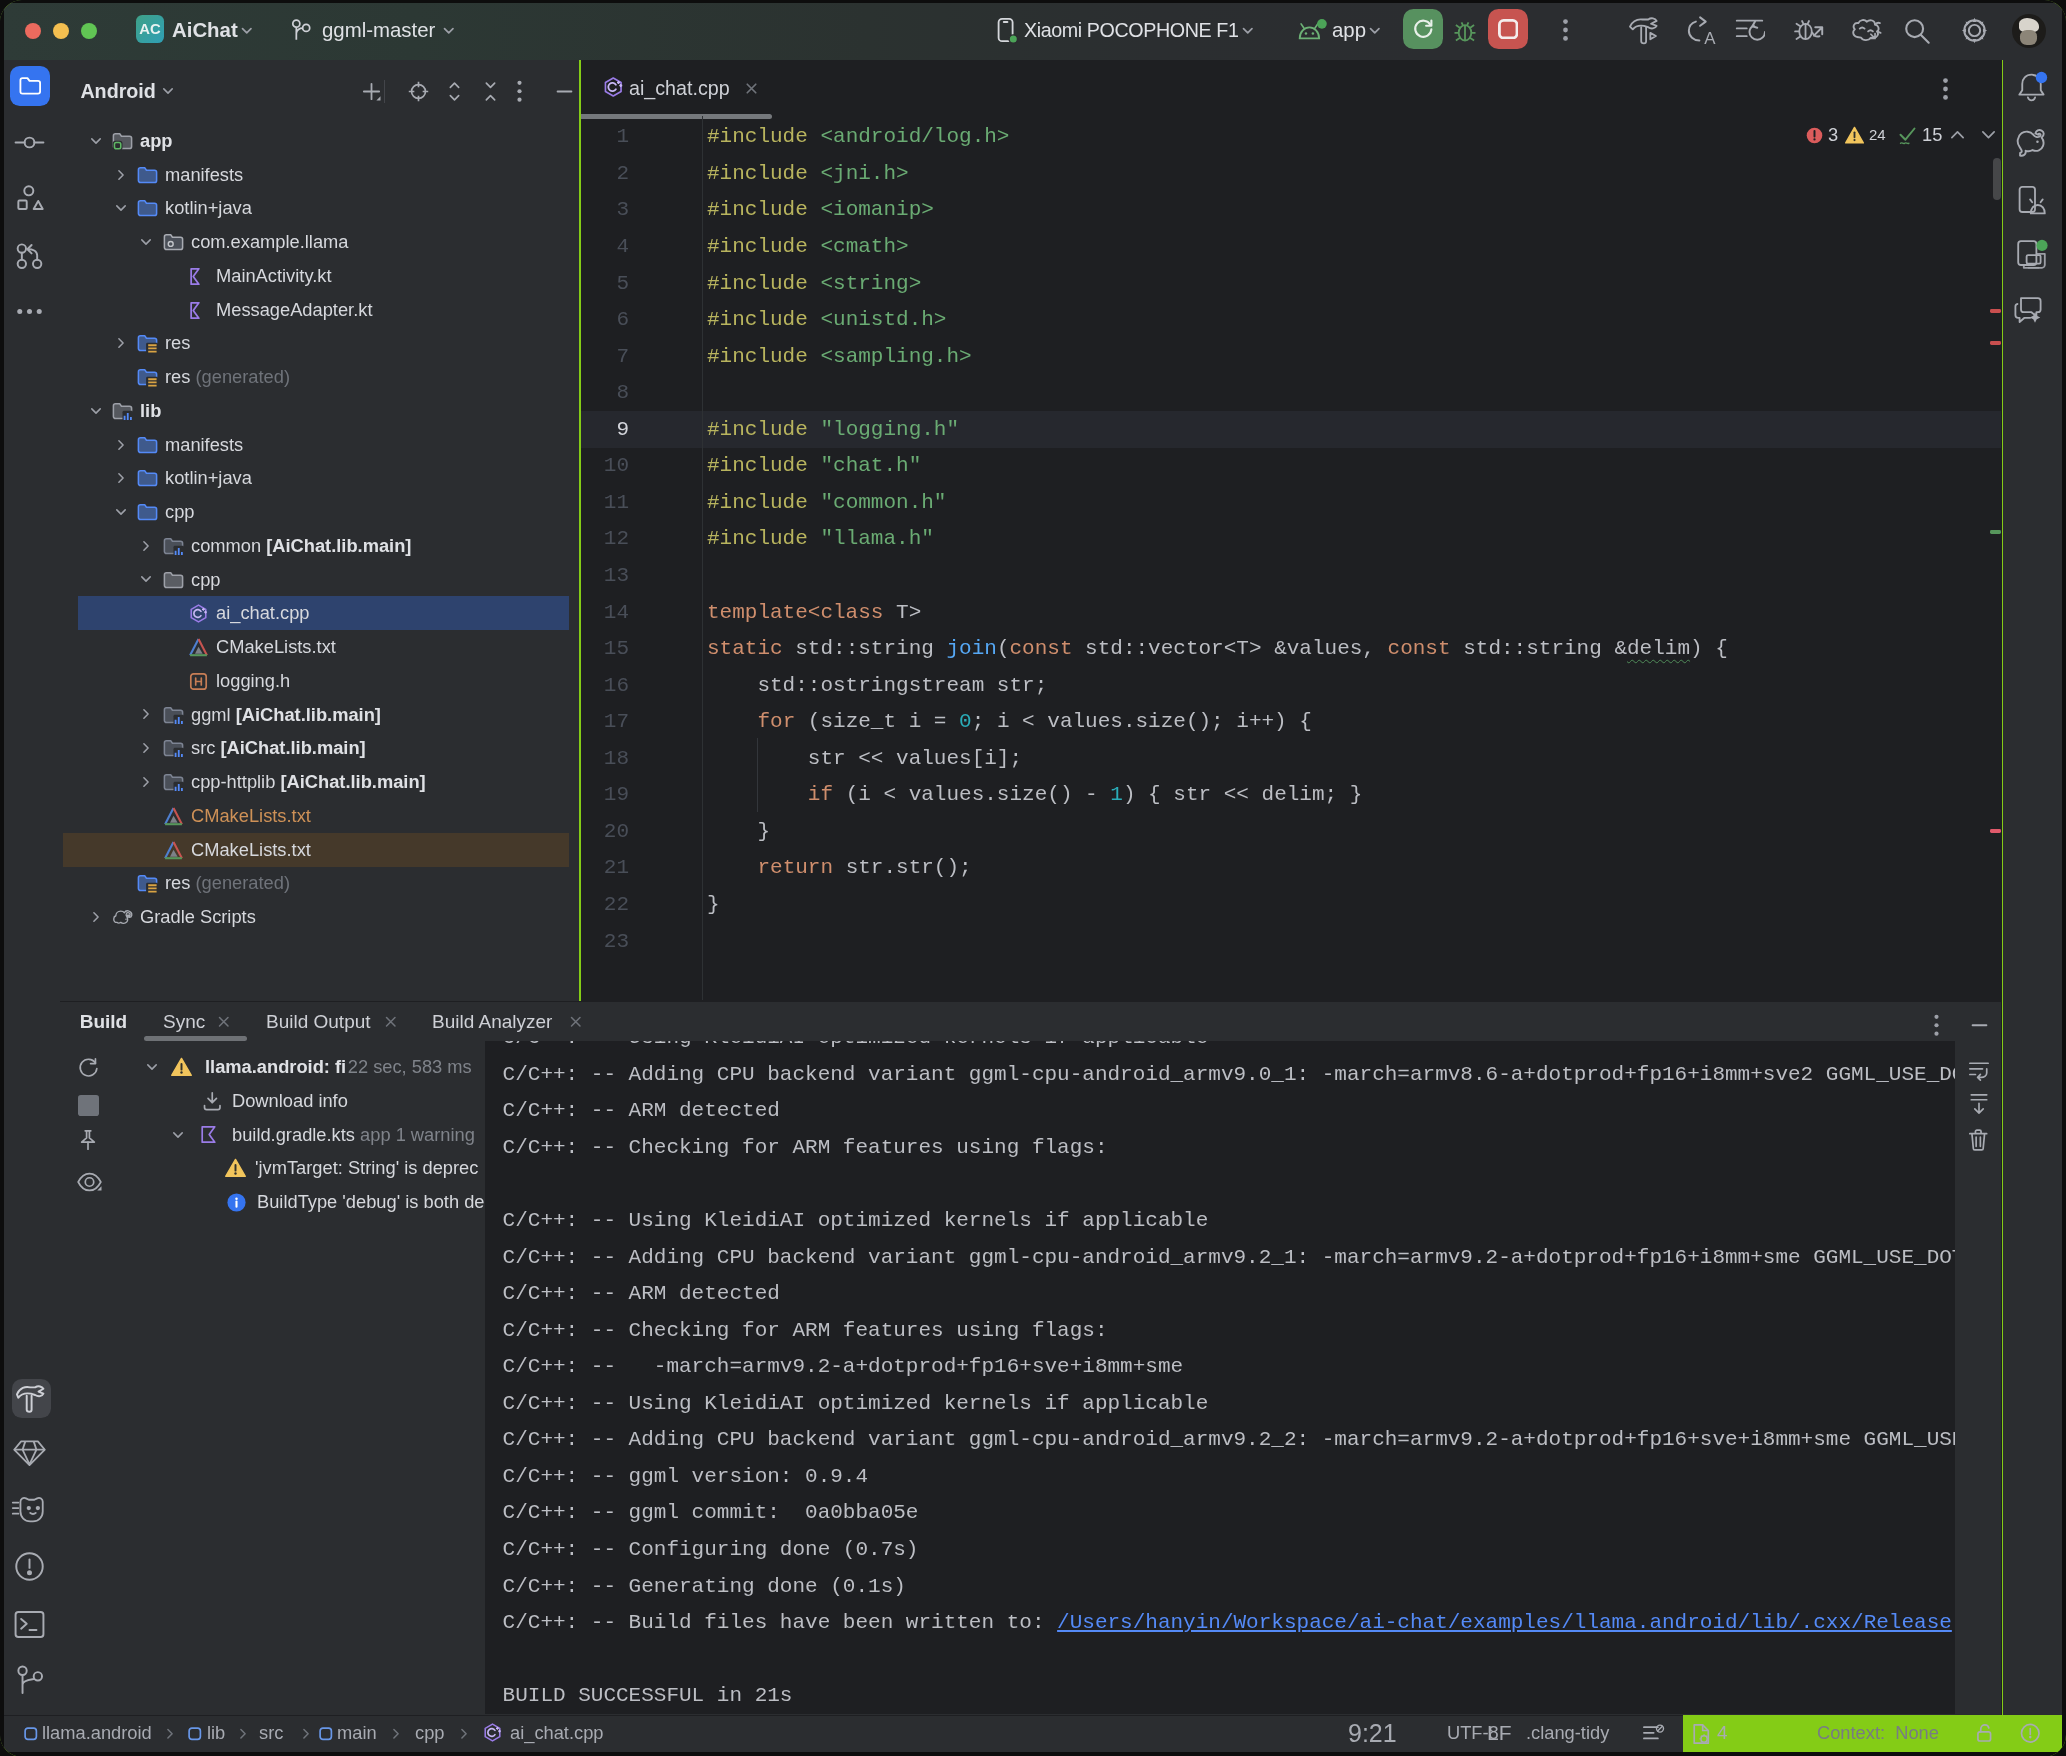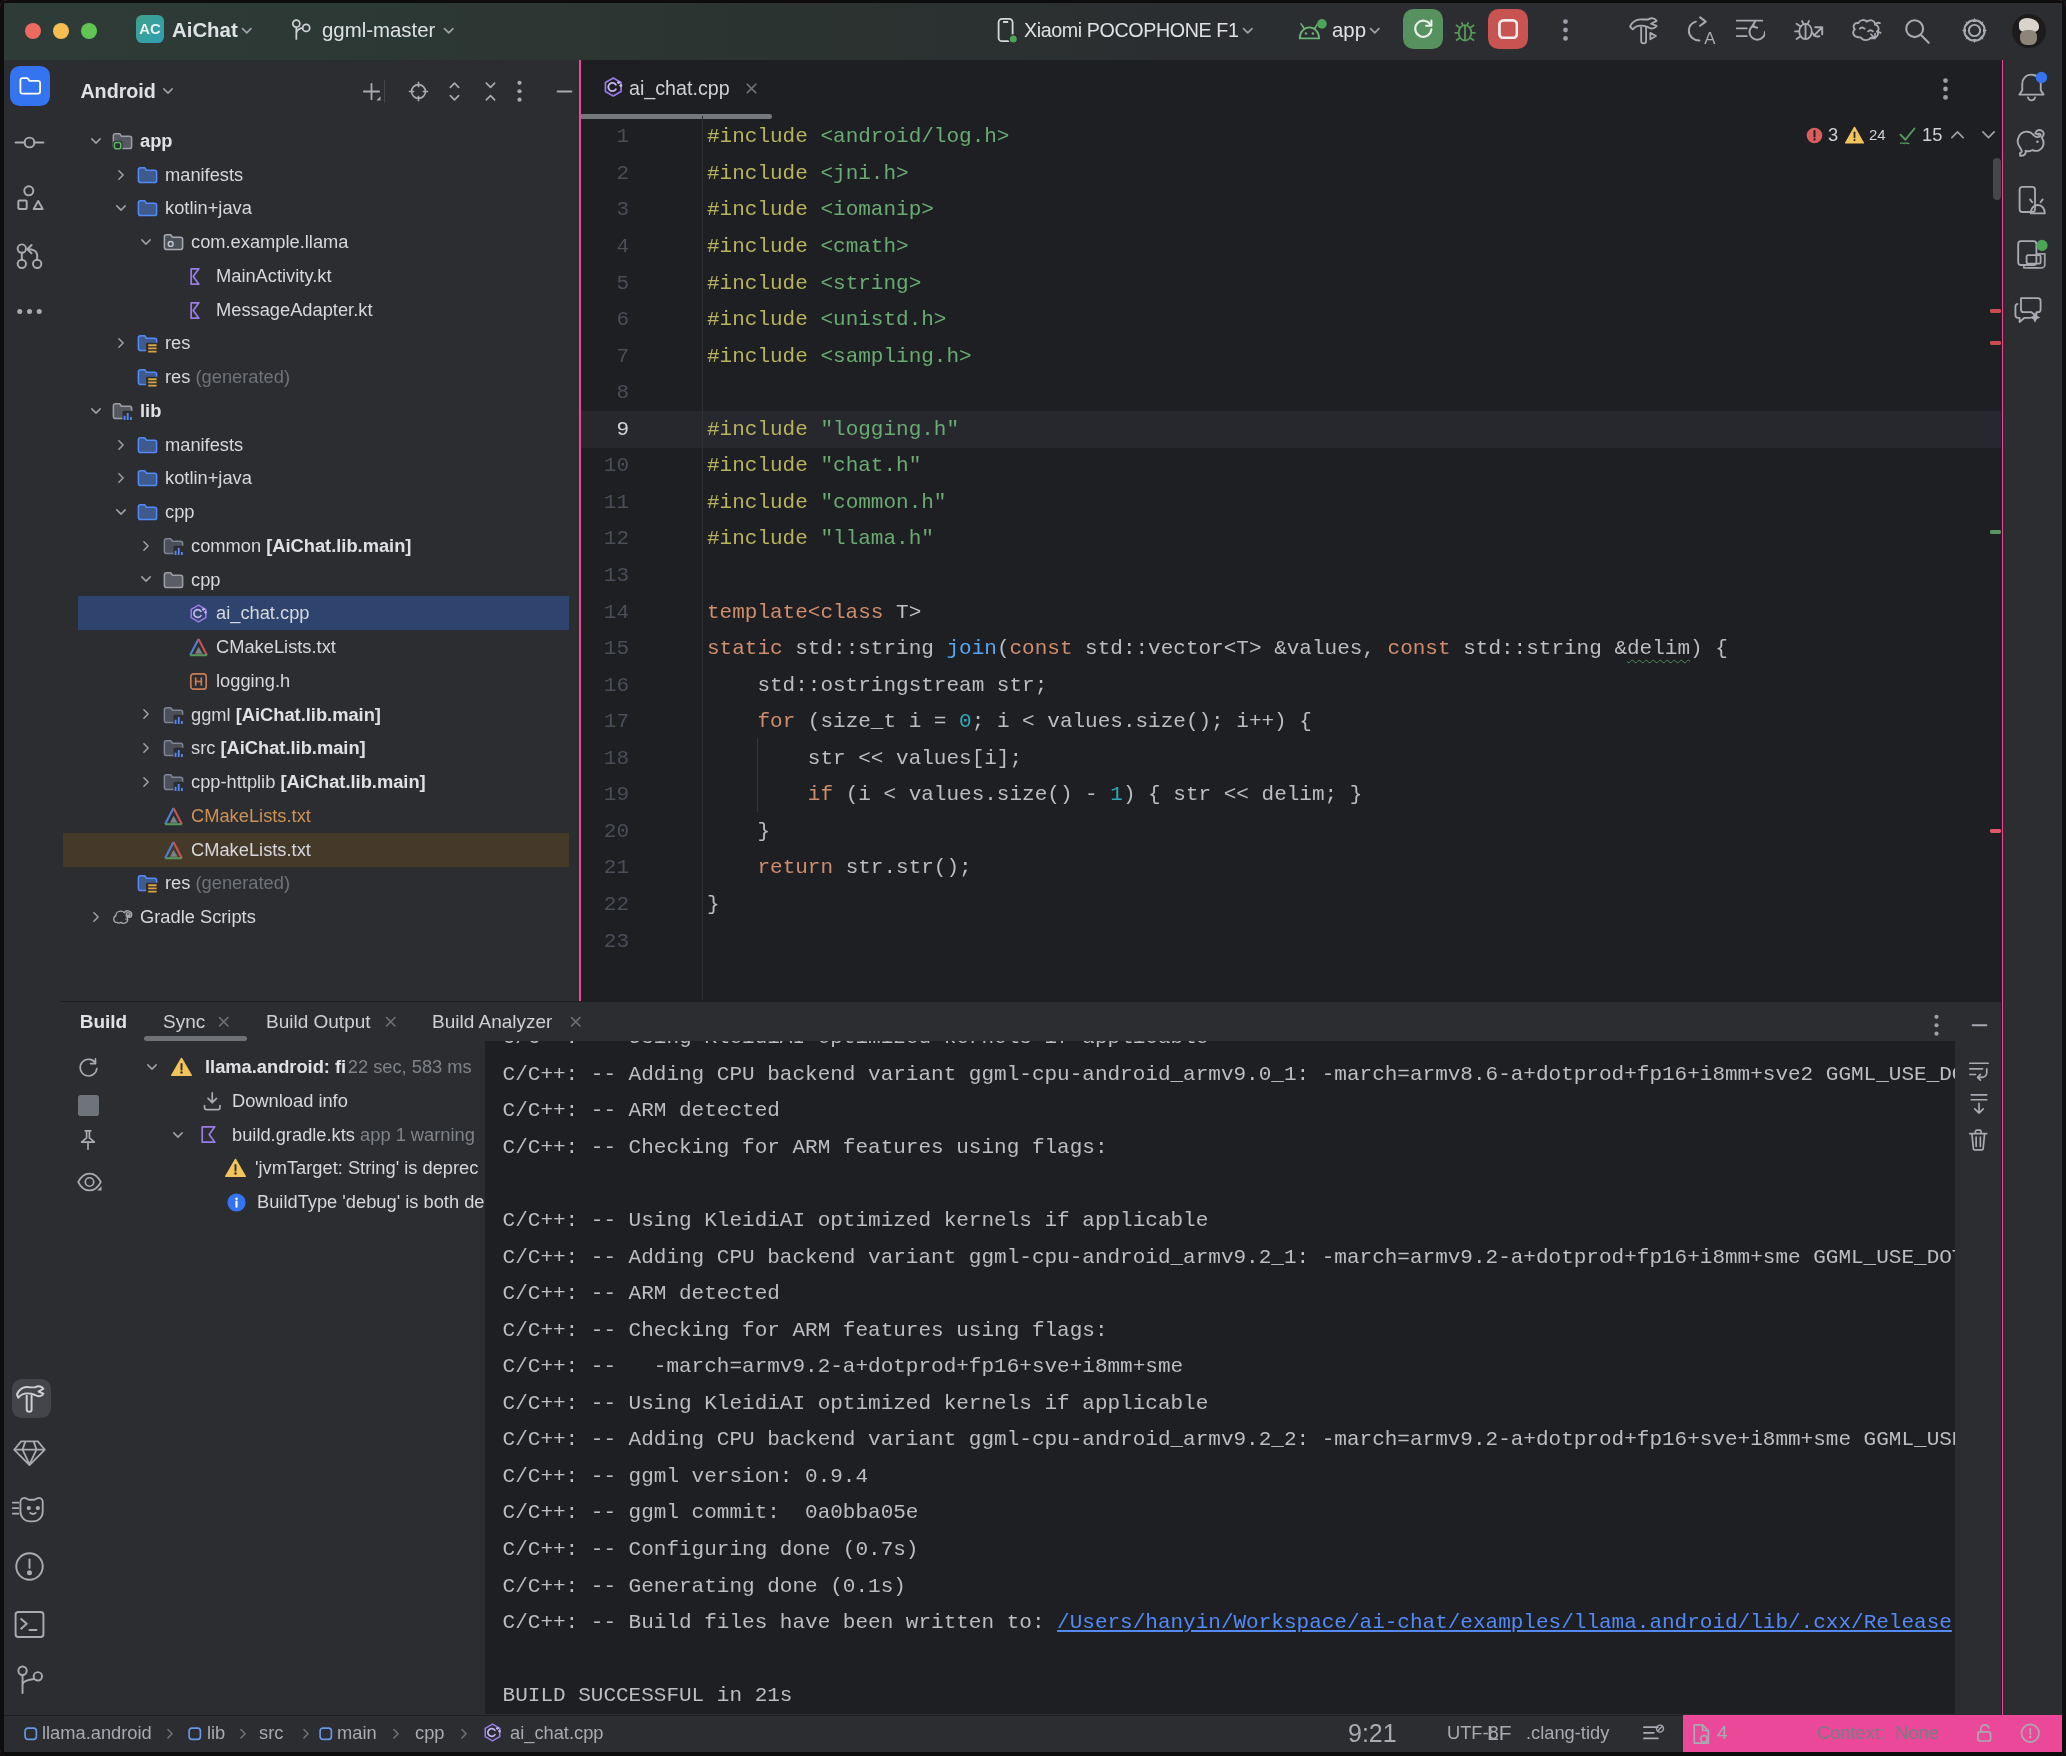--- a/index.html
+++ b/index.html
@@ -1,18 +1,18 @@
 <!DOCTYPE html>
 <html style="font-size:11.2px"><head>
 <meta charset="utf-8">
 <style>
 html,body{margin:0;padding:0;background:#0d0d0d;width:2066px;height:1757px;overflow:hidden}
 *{box-sizing:border-box}
 .abs{position:absolute}
-#win{position:absolute;left:0;top:0;width:2066px;height:1757px;background:#ec4899;border-radius:8px;overflow:hidden;font-family:"Liberation Sans",sans-serif}
+#win{position:absolute;left:0;top:0;width:2066px;height:1757px;background:#84cc16;border-radius:22px;overflow:hidden;font-family:"Liberation Sans",sans-serif}
 #titlebar{position:absolute;left:0;top:0;width:2066px;height:60px;background:linear-gradient(to right,#2e3b37 0%,#2c3834 20%,#2b3230 42%,#2b2e30 56%,#2b2d30 70%)}
 .tl{position:absolute;top:22.5px;width:16px;height:16px;border-radius:50%}
 .ttext{position:absolute;top:0;height:60px;line-height:60px;color:#DFE1E5;font-size:20.4px}
 #leftstripe{position:absolute;left:0;top:60px;width:60px;height:1655px;background:#2B2D30}
 #lsdiv{position:absolute;left:60px;top:60px;width:1.4px;height:1655px;background:#1E1F22}
 .licon{position:absolute;left:9.8px;width:39px;height:39px}
 #projpanel{position:absolute;left:60px;top:60px;width:519px;height:941px;background:#2B2D30;overflow:hidden}
 #editor{position:absolute;left:581px;top:60px;width:1421px;height:941px;background:#1E1F22;overflow:hidden}
 #rightstripe{position:absolute;left:2003px;top:60px;width:59px;height:1655px;background:#2B2D30}
 #rsdiv{position:absolute;left:2001px;top:60px;width:1.4px;height:1655px;background:#1E1F22}

